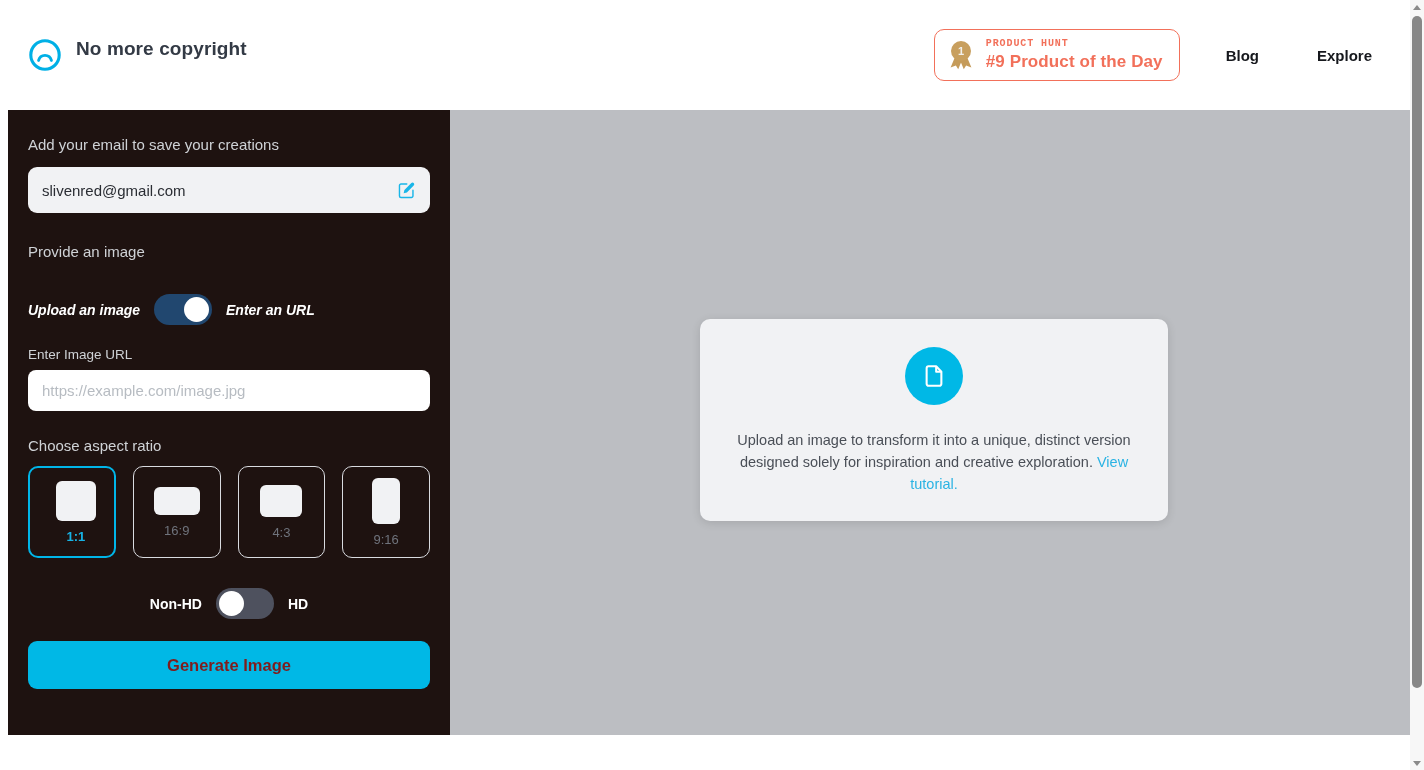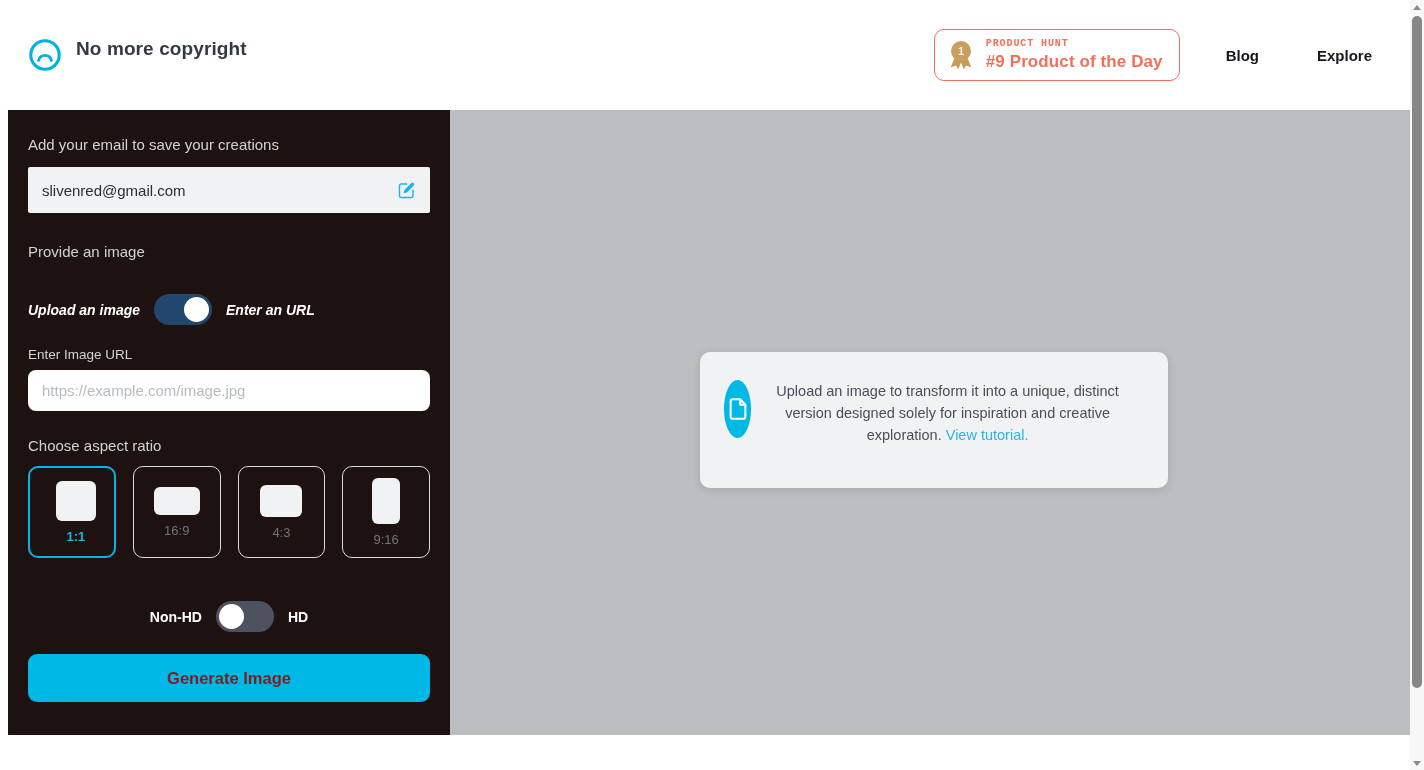--- a/index.html
+++ b/index.html
@@ -123,21 +123,21 @@
   .field-label.small {
     font-size: 13.5px;
     color: #cfd2d6;
     margin: 0 0 8px 0;
   }
 
   .email-box {
     position: relative;
     height: 46px;
     background: #f1f2f4;
-    border-radius: 2px;
+    border-radius: 9px;
     display: flex;
     align-items: center;
     padding: 0 14px;
     box-sizing: border-box;
   }
   .email-value {
     font-size: 15px;
     color: #2a2d33;
     flex: 1 1 auto;
   }
@@ -237,21 +237,21 @@
   .ratio-card.selected .ratio-name {
     color: #17b3e5;
     font-weight: bold;
   }
 
   .hd-row {
     display: flex;
     align-items: center;
     justify-content: center;
     gap: 14px;
-    margin-top: 43px;
+    margin-top: 30px;
     margin-bottom: 22px;
   }
 
   .generate-btn {
     width: 100%;
     height: 48px;
     border: none;
     border-radius: 9px;
     background: #00b8e6;
     color: #7f1d1d;
@@ -272,21 +272,22 @@
   }
 
   .upload-card {
     width: 468px;
     background: #f1f2f4;
     border-radius: 10px;
     box-shadow: 0 2px 10px rgba(0,0,0,0.12);
     padding: 28px 24px 26px 24px;
     box-sizing: border-box;
     display: flex;
-    flex-direction: row;
+    flex-direction: column;
+    align-items: center;
     margin-top: -6px;
   }
   .doc-circle {
     width: 58px;
     height: 58px;
     border-radius: 50%;
     background: #00b8e6;
     display: flex;
     align-items: center;
     justify-content: center;

